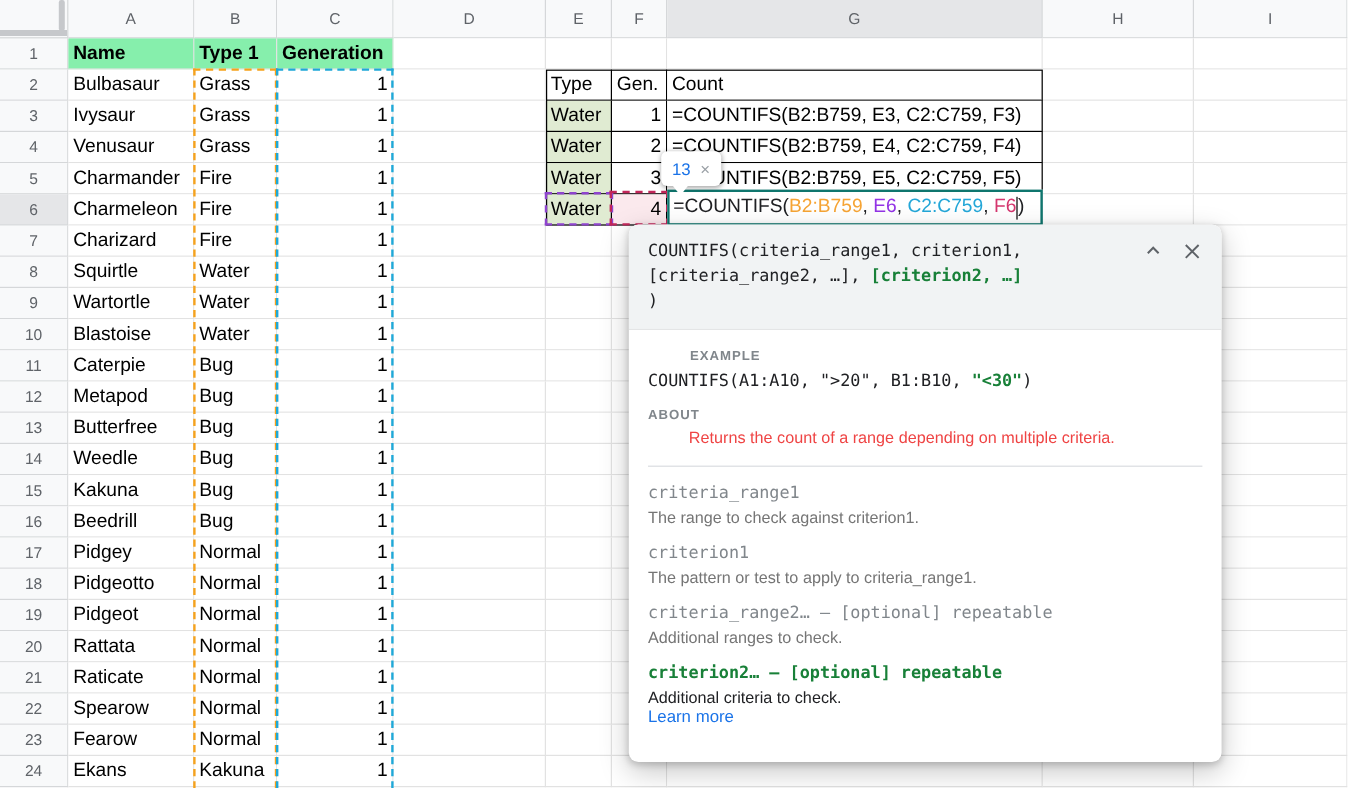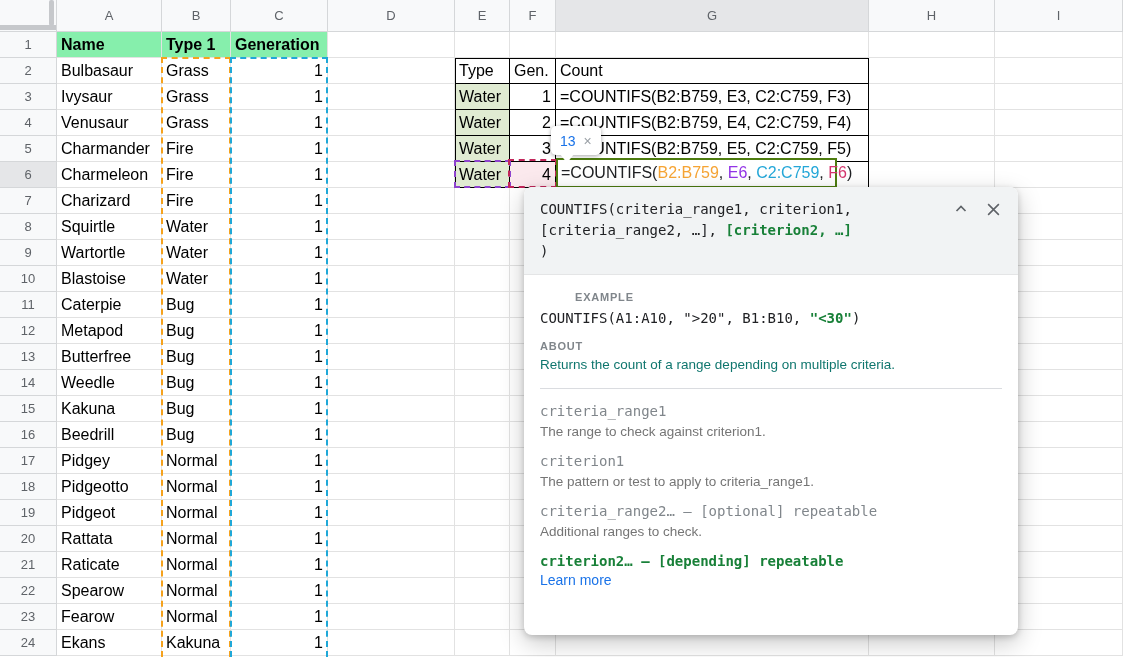--- a/index.html
+++ b/index.html
@@ -27,22 +27,22 @@
   .kb{border-bottom:1px solid #000;}
   
   .table-outline{position:absolute;left:455px;top:58px;width:414px;height:130px;border:1px solid #000;
                  z-index:2;pointer-events:none;}
   .marquee{position:absolute;top:57px;height:600px;border:2px dashed;border-bottom:none;z-index:3;pointer-events:none;}
   .marquee-b{left:161px;width:70px;border-color:#F5A21D;}
   .marquee-c{left:230px;width:98px;border-color:#1FA8D8;}
   .sel-box{position:absolute;border:2px dashed;z-index:4;pointer-events:none;}
   .sel-e6{left:454px;top:160px;width:57px;height:28px;border-color:#8E44CE;}
   .sel-f6{left:508px;top:159px;width:49px;height:29px;border-color:#C2265A;}
-  .editor{position:absolute;left:556px;top:158px;width:281px;height:30px;background:#fff;
-          border:2px solid #4d7c0f;z-index:5;display:flex;align-items:center;padding:0 3px;
+  .editor{position:absolute;left:556px;top:158px;width:313px;height:30px;background:#fff;
+          border:2px solid #0f766e;z-index:5;display:flex;align-items:center;padding:0 3px;
           font-size:16px;color:#202124;white-space:pre;}
   .caret{display:inline-block;width:1.5px;height:19px;background:#000;}
   .preview-tip{position:absolute;left:551px;top:126px;height:29px;z-index:6;background:#fff;border-radius:5px;
                box-shadow:0 1px 4px rgba(0,0,0,.35);display:flex;align-items:center;gap:8px;padding:0 9px;}
   .preview-tip::after{content:"";position:absolute;left:9px;top:100%;margin-top:-1px;
                border:7px solid transparent;border-top:9px solid #fff;}
   .tip-val{color:#1A73E8;font-size:14px;}
   .tip-x{color:#9AA0A6;font-size:14px;cursor:pointer;}
   
   .popup{position:absolute;left:524px;top:187px;width:494px;height:448px;background:#fff;border-radius:8px;
@@ -50,21 +50,21 @@
   .syntax{background:#F1F3F4;padding:12px 64px 12px 16px;border-bottom:1px solid #E4E5E6;position:relative;
           border-radius:8px 8px 0 0;}
   .mono{font-family:"DejaVu Sans Mono","Liberation Mono",monospace;}
   .syntax-text{font-size:14px;line-height:21px;color:#202124;white-space:pre-wrap;max-width:330px;}
   .syntax-icons{position:absolute;top:13px;right:16px;display:flex;gap:14px;align-items:center;}
   .icon-btn{width:18px;height:18px;display:flex;align-items:center;justify-content:center;cursor:pointer;color:#5F6368;}
   .pbody{padding:14px 16px 16px;}
   .lab{font-size:11px;font-weight:700;letter-spacing:.8px;color:#80868B;margin:12px 0 5px;}
   .lab.first{margin-top:2px;padding-left:35px;}
   .code{font-size:14px;line-height:20px;color:#202124;white-space:pre;}
-  .about-text{font-size:13.5px;color:#0f766e;margin-top:4px;}
+  .about-text{font-size:13.5px;color:#ef4444;margin-top:4px;margin-left:34px;}
   .divider{border-top:1px solid #DADCE0;margin:16px 0 10px;}
   .param-name{font-size:14px;line-height:20px;color:#80868B;margin-top:12px;}
   .param-name.param-green{color:#188038;font-weight:700;}
   .param-desc{font-size:13.5px;color:#757575;margin-top:3px;}
   .param-desc.desc-dark{color:#202124;}
   .learn{display:inline-block;color:#1A73E8;font-size:14px;text-decoration:none;cursor:pointer;}
   .seg-bold{font-weight:700;}
 </style>
 </head>
 <body>
@@ -371,20 +371,21 @@
     <div class="param-name mono">criterion1</div>
     <div class="param-desc">The pattern or test to apply to criteria_range1.</div>
   </div>
 
   <div class="param">
     <div class="param-name mono">criteria_range2… – [optional] repeatable</div>
     <div class="param-desc">Additional ranges to check.</div>
   </div>
 
   <div class="param">
-    <div class="param-name mono param-green">criterion2… – [depending] repeatable</div>
+    <div class="param-name mono param-green">criterion2… – [optional] repeatable</div>
+    <div class="param-desc desc-dark">Additional criteria to check.</div>
   </div>
 </div>
       <a class="learn">Learn more</a>
     </div>
   </div>
 
 </div>
 
 </body></html>

